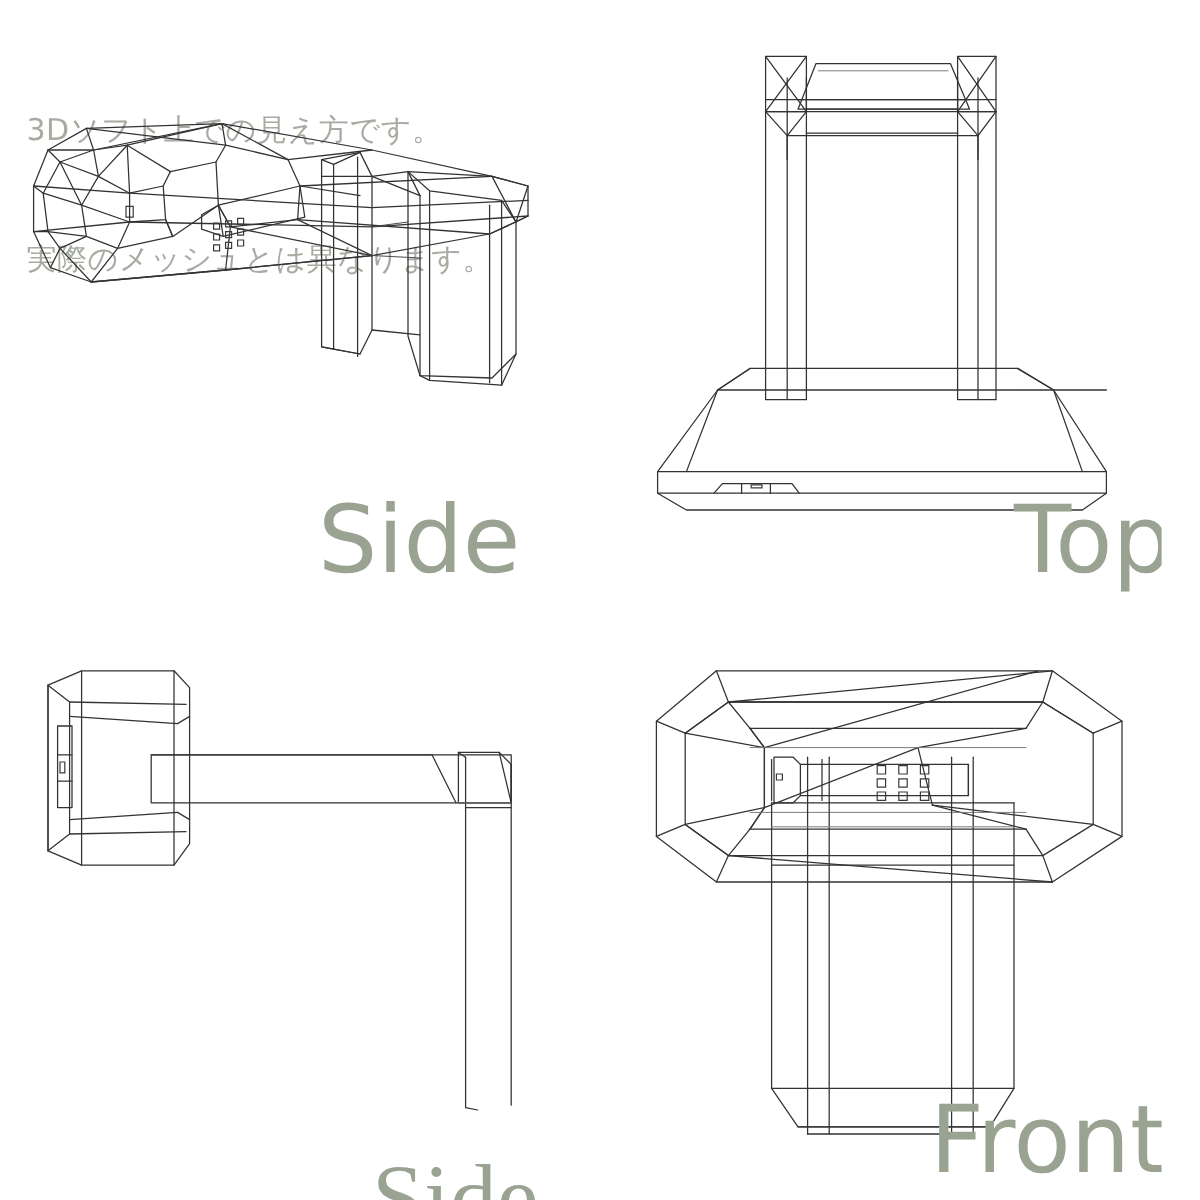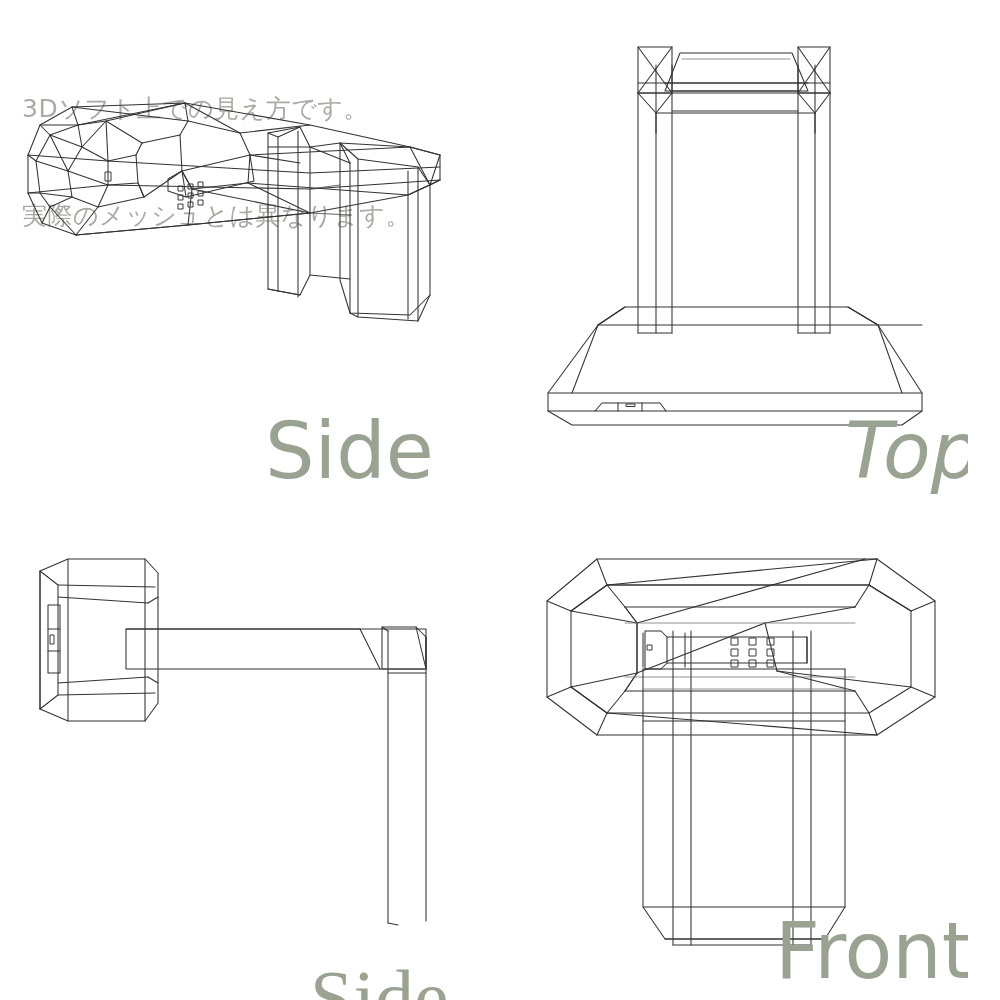--- a/index.html
+++ b/index.html
@@ -40,21 +40,21 @@
     color: #9aa392;
     font-size: 78px;
     line-height: 1;
     font-weight: 400;
     letter-spacing: 0px;
     font-family: "DejaVu Sans", "Liberation Sans", sans-serif;
     user-select: none;
     white-space: nowrap;
   }
   .lbl-perth { left: 265px;  top: 412px; }
-  .lbl-top   { left: 845px;  top: 412px; font-style: italic; }
+  .lbl-top   { left: 845px;  top: 412px; }
   .lbl-side  { left: 310px;  top: 959px; font-family: Liberation Serif, serif; }
   .lbl-front { left: 775px;  top: 912px; }
 
   
   .panel {
     position: absolute;
   }
   .panel svg {
     display: block;
     overflow: visible;

